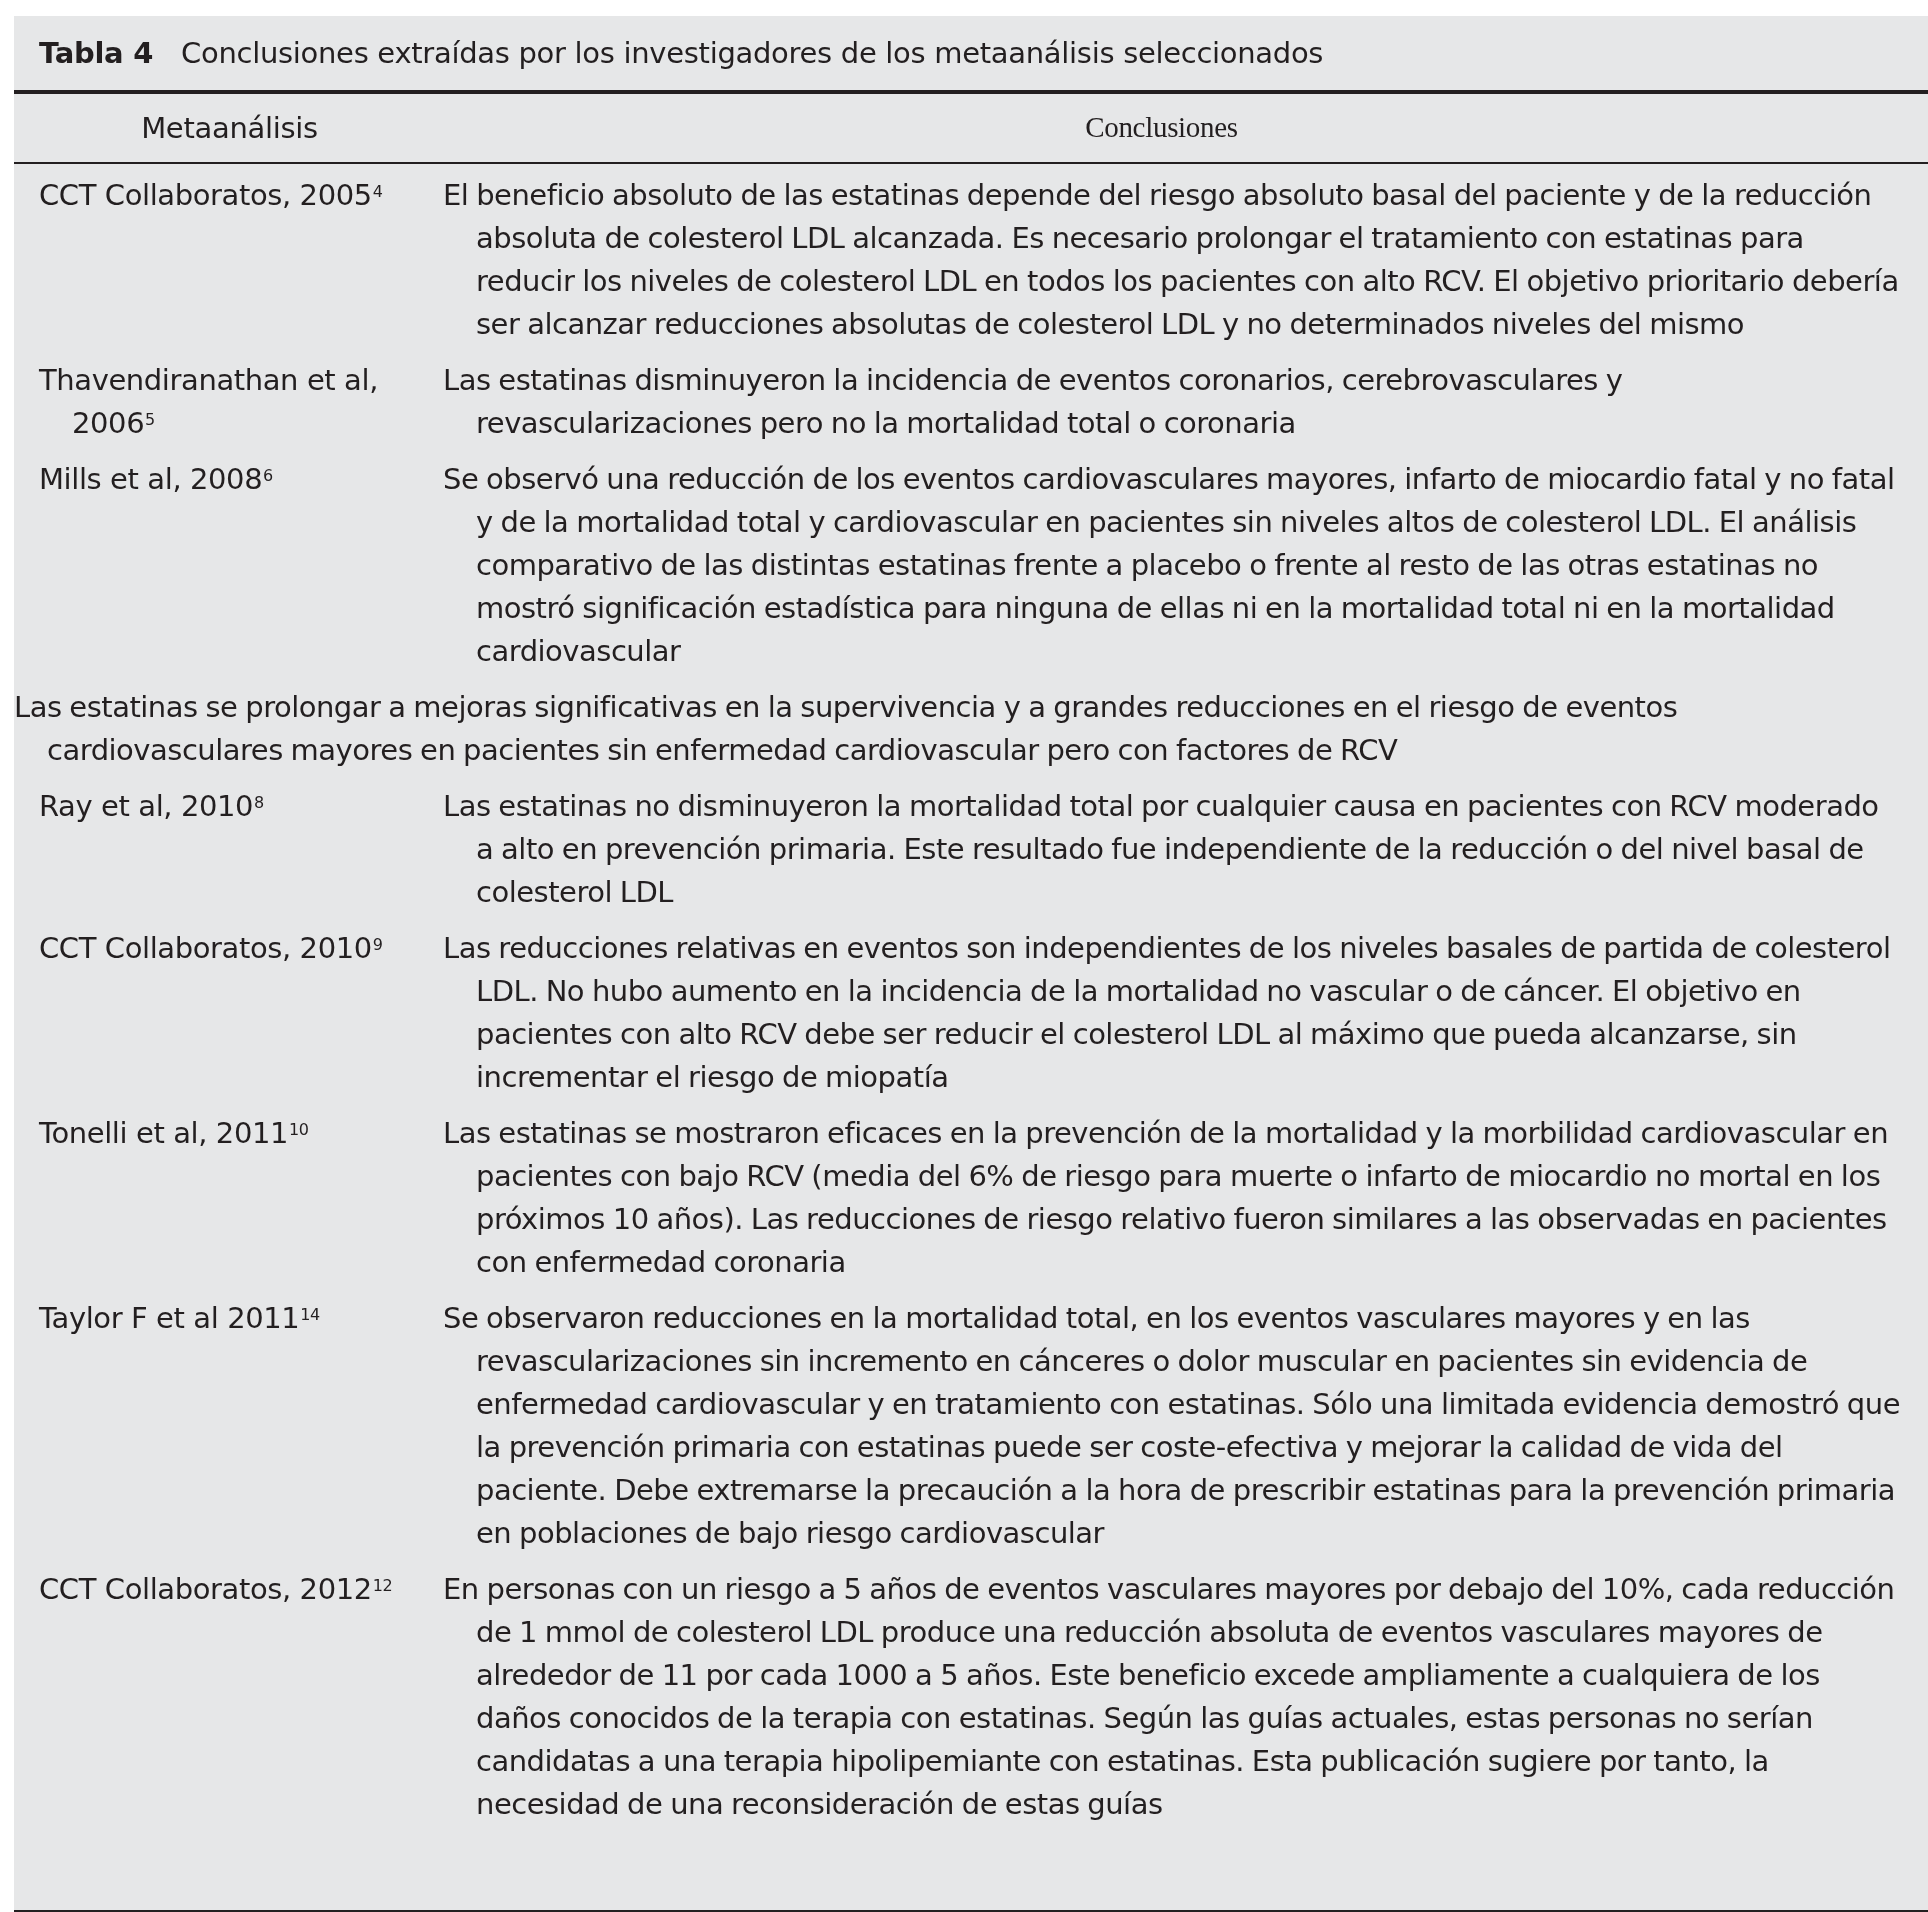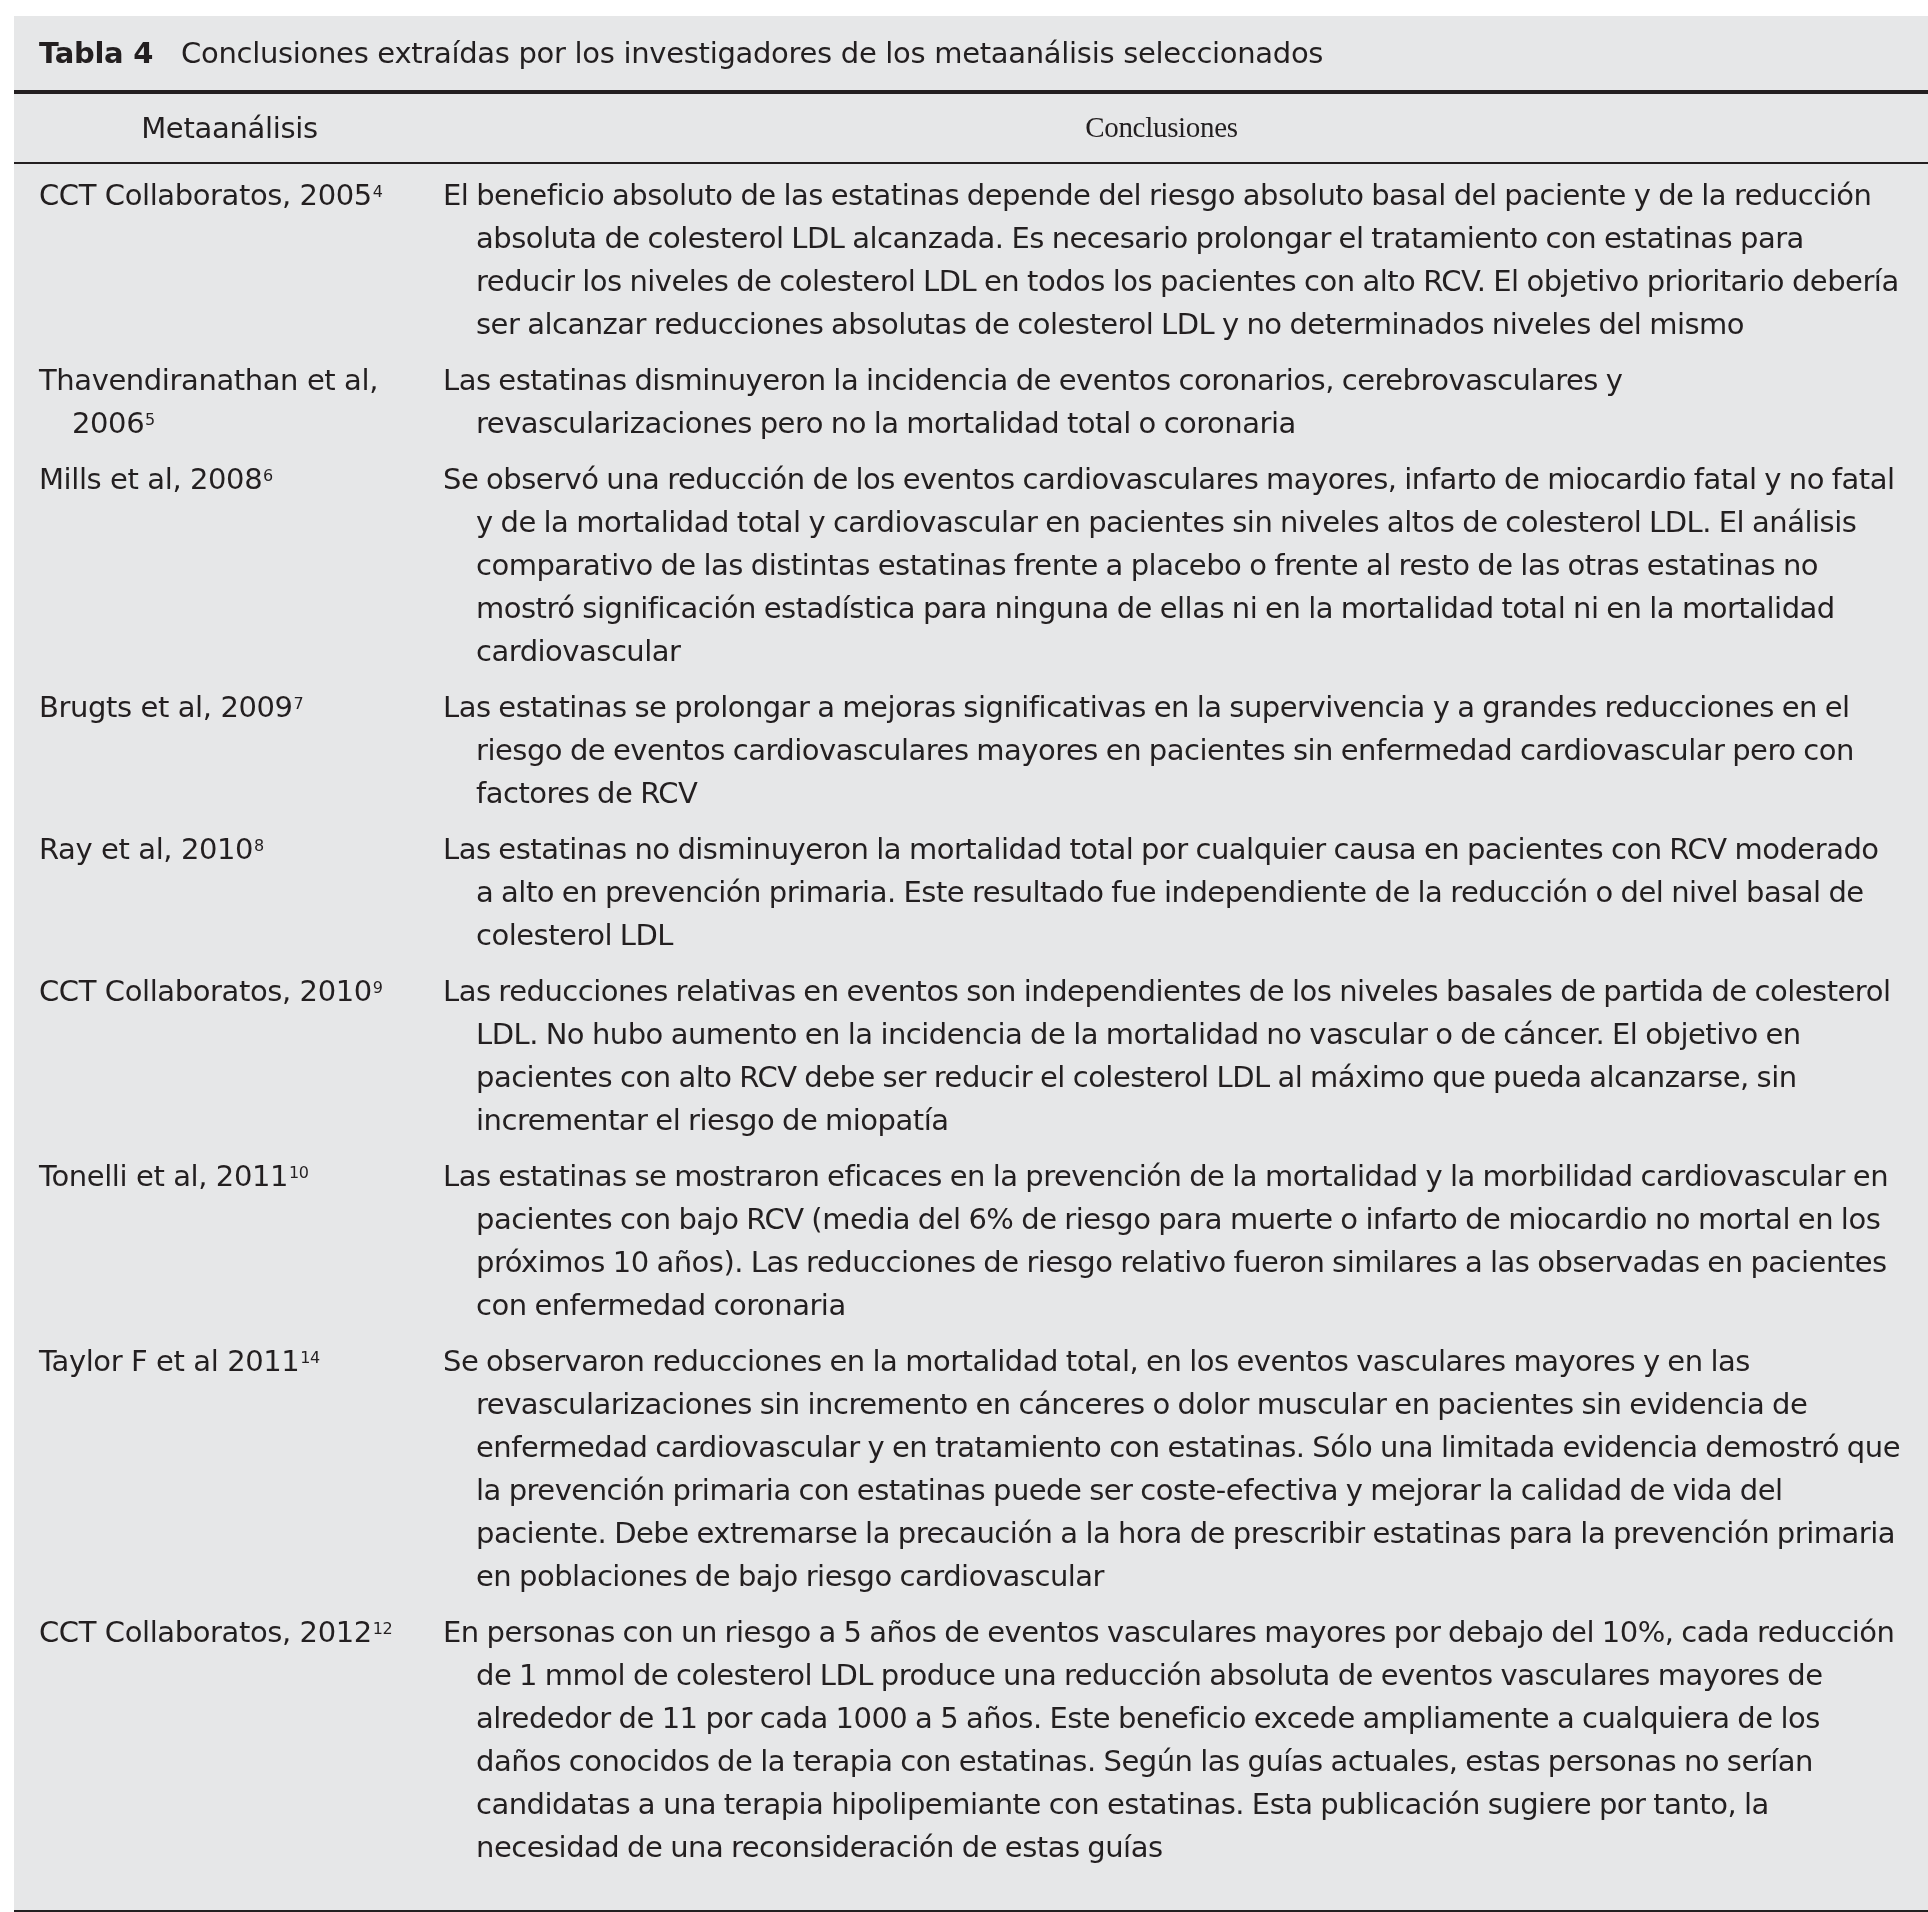--- a/index.html
+++ b/index.html
@@ -75,24 +75,20 @@
 
     <div class="row">
       <div class="c1">
         <span>Mills et al, 2008</span><sup>6</sup>
         
       </div>
       <div class="c2">Se observó una reducción de los eventos cardiovasculares mayores, infarto de miocardio fatal y no fatal y de la mortalidad total y cardiovascular en pacientes sin niveles altos de colesterol LDL. El análisis comparativo de las distintas estatinas frente a placebo o frente al resto de las otras estatinas no mostró significación estadística para ninguna de ellas ni en la mortalidad total ni en la mortalidad cardiovascular</div>
     </div>
 
     <div class="row">
-      <div class="c1">
-        <span>Brugts et al, 2009</span><sup>7</sup>
-        
-      </div>
       <div class="c2">Las estatinas se prolongar a mejoras significativas en la supervivencia y a grandes reducciones en el riesgo de eventos cardiovasculares mayores en pacientes sin enfermedad cardiovascular pero con factores de RCV</div>
     </div>
 
     <div class="row">
       <div class="c1">
         <span>Ray et al, 2010</span><sup>8</sup>
         
       </div>
       <div class="c2">Las estatinas no disminuyeron la mortalidad total por cualquier causa en pacientes con RCV moderado a alto en prevención primaria. Este resultado fue independiente de la reducción o del nivel basal de colesterol LDL</div>
     </div>

